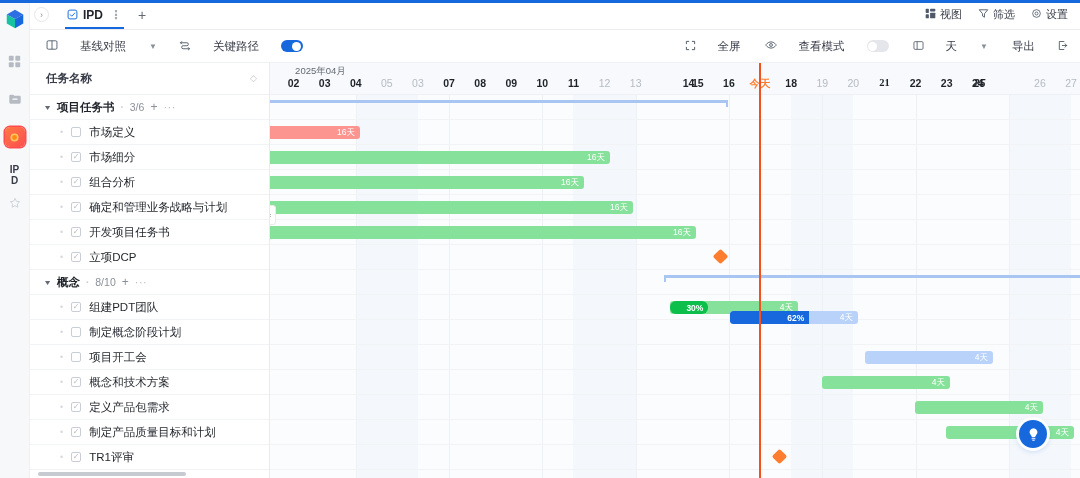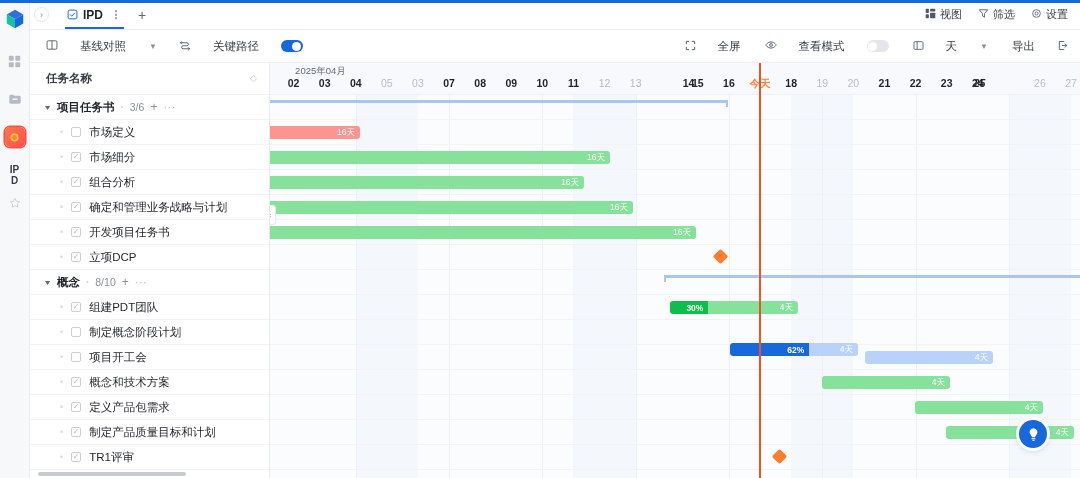--- a/index.html
+++ b/index.html
@@ -441,21 +441,21 @@
             <div class="daycell" style="left: 287.9px; width: 31.1px;">11</div>
             <div class="daycell weekend" style="left: 319px; width: 31.1px;">12</div>
             <div class="daycell weekend" style="left: 350.1px; width: 31.1px;">13</div>
             <div class="daycell" style="left: 403px; width: 31.1px;">14</div>
             <div class="daycell" style="left: 412.3px; width: 31.1px;">15</div>
             <div class="daycell" style="left: 443.4px; width: 31.1px;">16</div>
             <div class="daycell today" style="left: 474.5px; width: 31.1px;">今天</div>
             <div class="daycell" style="left: 505.6px; width: 31.1px;">18</div>
             <div class="daycell weekend" style="left: 536.7px; width: 31.1px;">19</div>
             <div class="daycell weekend" style="left: 567.8px; width: 31.1px;">20</div>
-            <div class="daycell" style="left: 598.9px; width: 31.1px;">21</div>
+            <div class="daycell" style="left: 598.9px; width: 31.1px; font-family: Liberation Serif, serif;">21</div>
             <div class="daycell" style="left: 630px; width: 31.1px;">22</div>
             <div class="daycell" style="left: 661.1px; width: 31.1px;">23</div>
             <div class="daycell" style="left: 692.2px; width: 31.1px;">24</div>
             <div class="daycell" style="left: 694px; width: 31.1px; font-style: italic;">25</div>
             <div class="daycell weekend" style="left: 754.4px; width: 31.1px;">26</div>
             <div class="daycell weekend" style="left: 785.5px; width: 31.1px;">27</div>
           </div>
         <div class="gantt-body" id="gantt-body">
             <div class="colshade" style="left: 85.75px; width: 31.1px;"></div>
             <div class="gridline" style="left: 85.75px;"></div>
@@ -507,26 +507,26 @@
             </div>
             <div class="bar green" style="left: -12px; width: 438px; top: 131px;">
               <span class="lbl">16天</span>
             </div>
             <div class="milestone" style="left: 445px; top: 156px;"></div>
             <div class="summary" style="left: 394px; width: 418px; top: 180px;">
               <span class="cap-l"></span>
               <span class="line"></span>
             </div>
             <div class="bar green" style="left: 400px; width: 128px; top: 206px;">
-              <div class="prog" style="width: 30%;">
+              <div class="prog" style="width: 30%; border-radius: 6px;">
                 <span class="plbl">30%</span>
               </div>
               <span class="lbl">4天</span>
             </div>
-            <div class="bar blue" style="left: 460px; width: 128px; top: 248px;">
+            <div class="bar blue" style="left: 460px; width: 128px; top: 216px;">
               <div class="prog" style="width: 62%;">
                 <span class="plbl">62%</span>
               </div>
               <span class="lbl">4天</span>
             </div>
             <div class="bar blue" style="left: 595px; width: 128px; top: 256px;">
               <span class="lbl">4天</span>
             </div>
             <div class="bar green" style="left: 552px; width: 128px; top: 281px;">
               <span class="lbl">4天</span>

